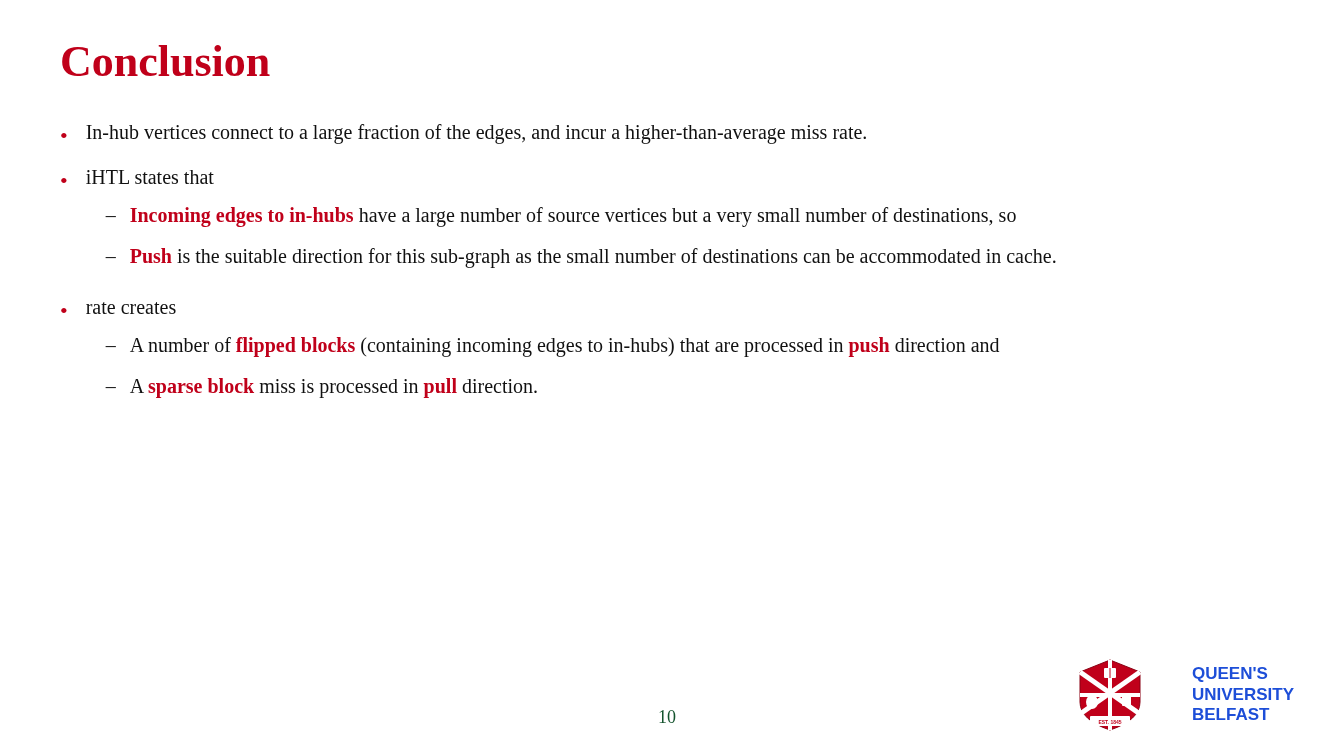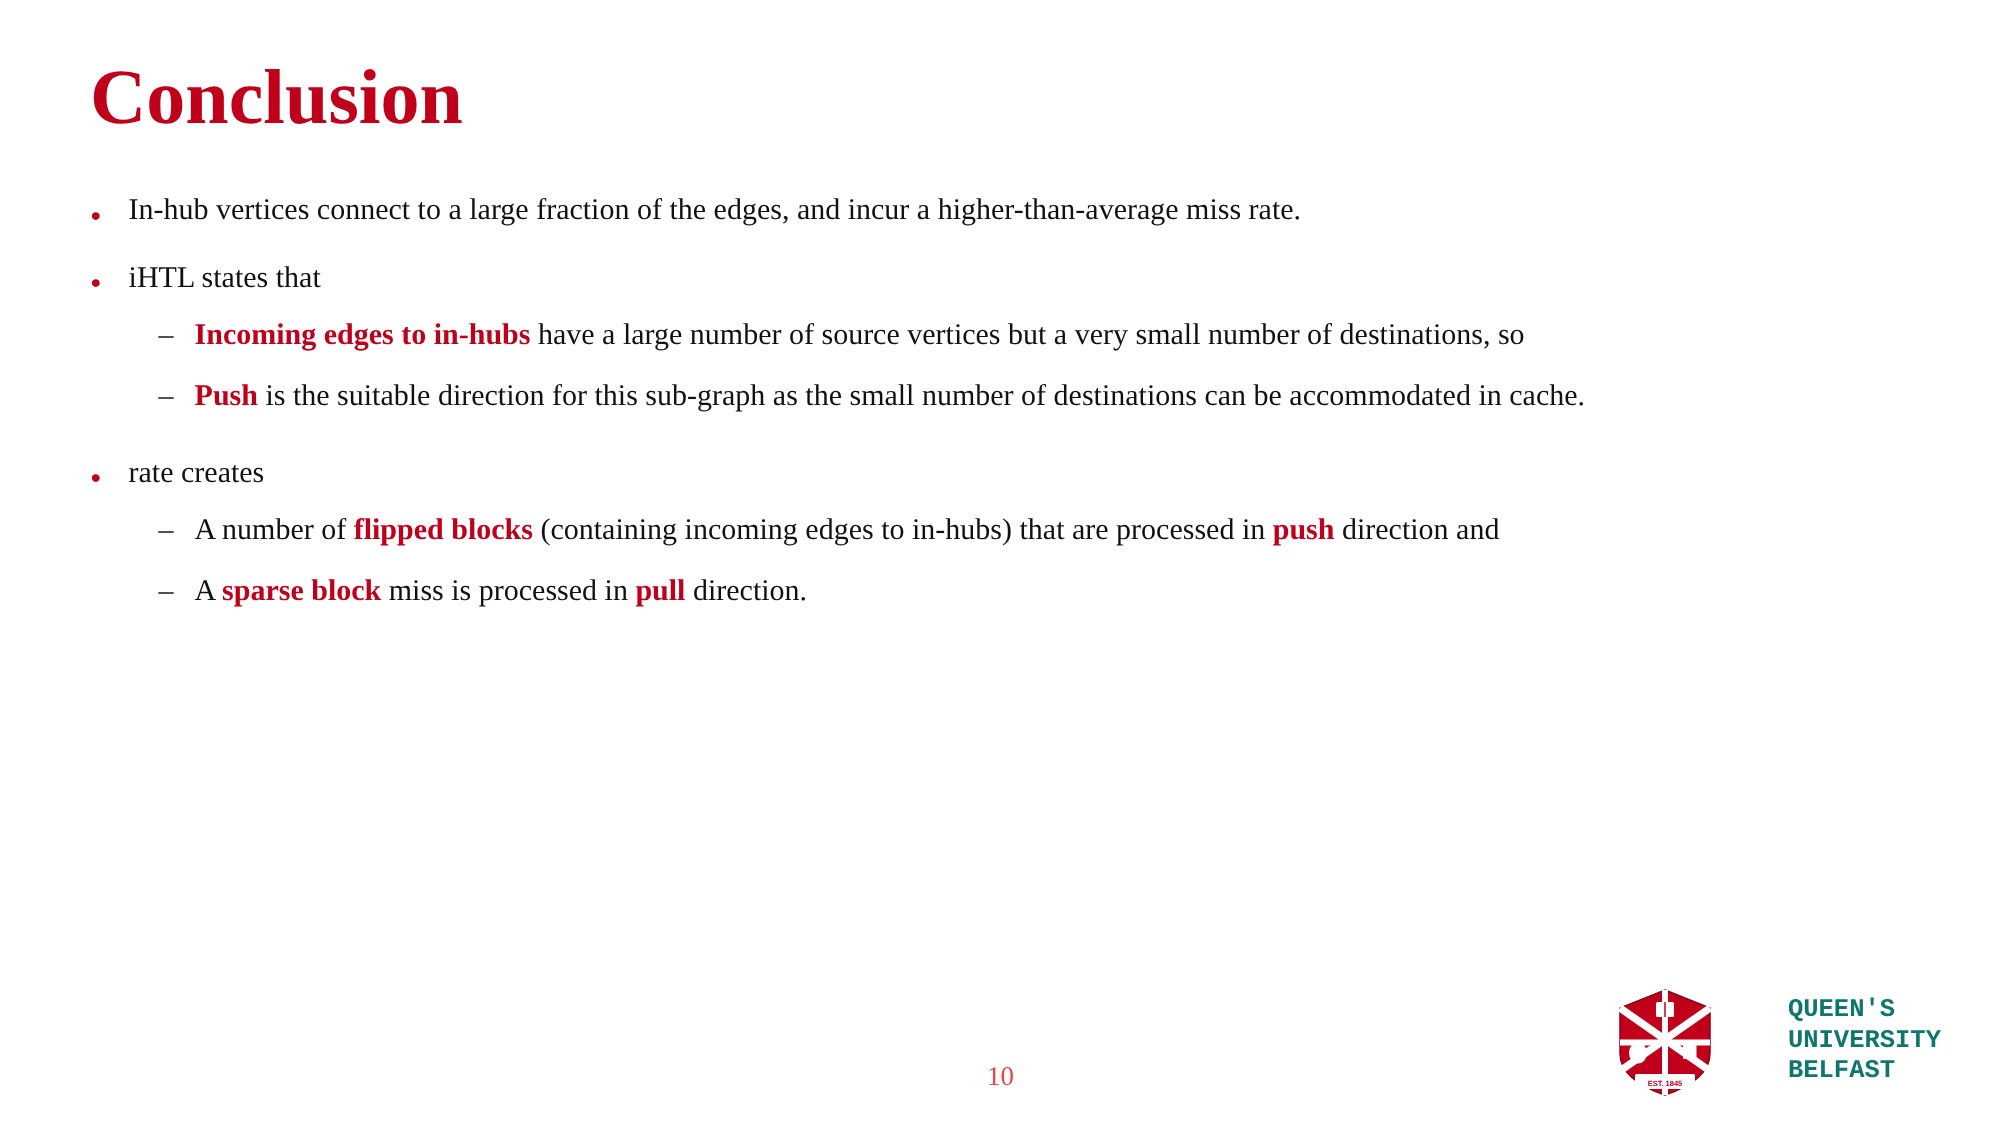--- a/index.html
+++ b/index.html
@@ -16,21 +16,21 @@
     }
 
     .slide-container {
       width: 1334px;
       height: 750px;
       padding: 36px 60px 40px 60px;
       position: relative;
     }
 
     .title {
-      font-size: 52px;
+      font-size: 44px;
       font-weight: bold;
       color: #c0001a;
       margin-bottom: 30px;
       font-family: 'Georgia', serif;
     }
 
     .content {
       margin-top: 10px;
     }
 
@@ -96,42 +96,42 @@
       font-weight: bold;
       margin-top: 32px;
     }
 
     .page-number {
       position: absolute;
       bottom: 22px;
       left: 50%;
       transform: translateX(-50%);
       font-size: 18px;
-      color: #ef4444;
+      color: #14532d;
     }
 
     .logo-area {
       position: absolute;
       bottom: 18px;
       right: 40px;
       display: flex;
       align-items: center;
       gap: 10px;
     }
 
     .logo-shield {
       width: 64px;
       height: 74px;
     }
 
     .logo-text {
-      font-family: Liberation Mono, monospace;
+      font-family: Liberation Sans, sans-serif;
       font-size: 17px;
       font-weight: bold;
-      color: #0f766e;
+      color: #1d4ed8;
       line-height: 1.2;
       text-transform: uppercase;
       margin-left: 40px;
     }
   </style>
 </head>
 <body>
 
 <div class="slide-container">
 

